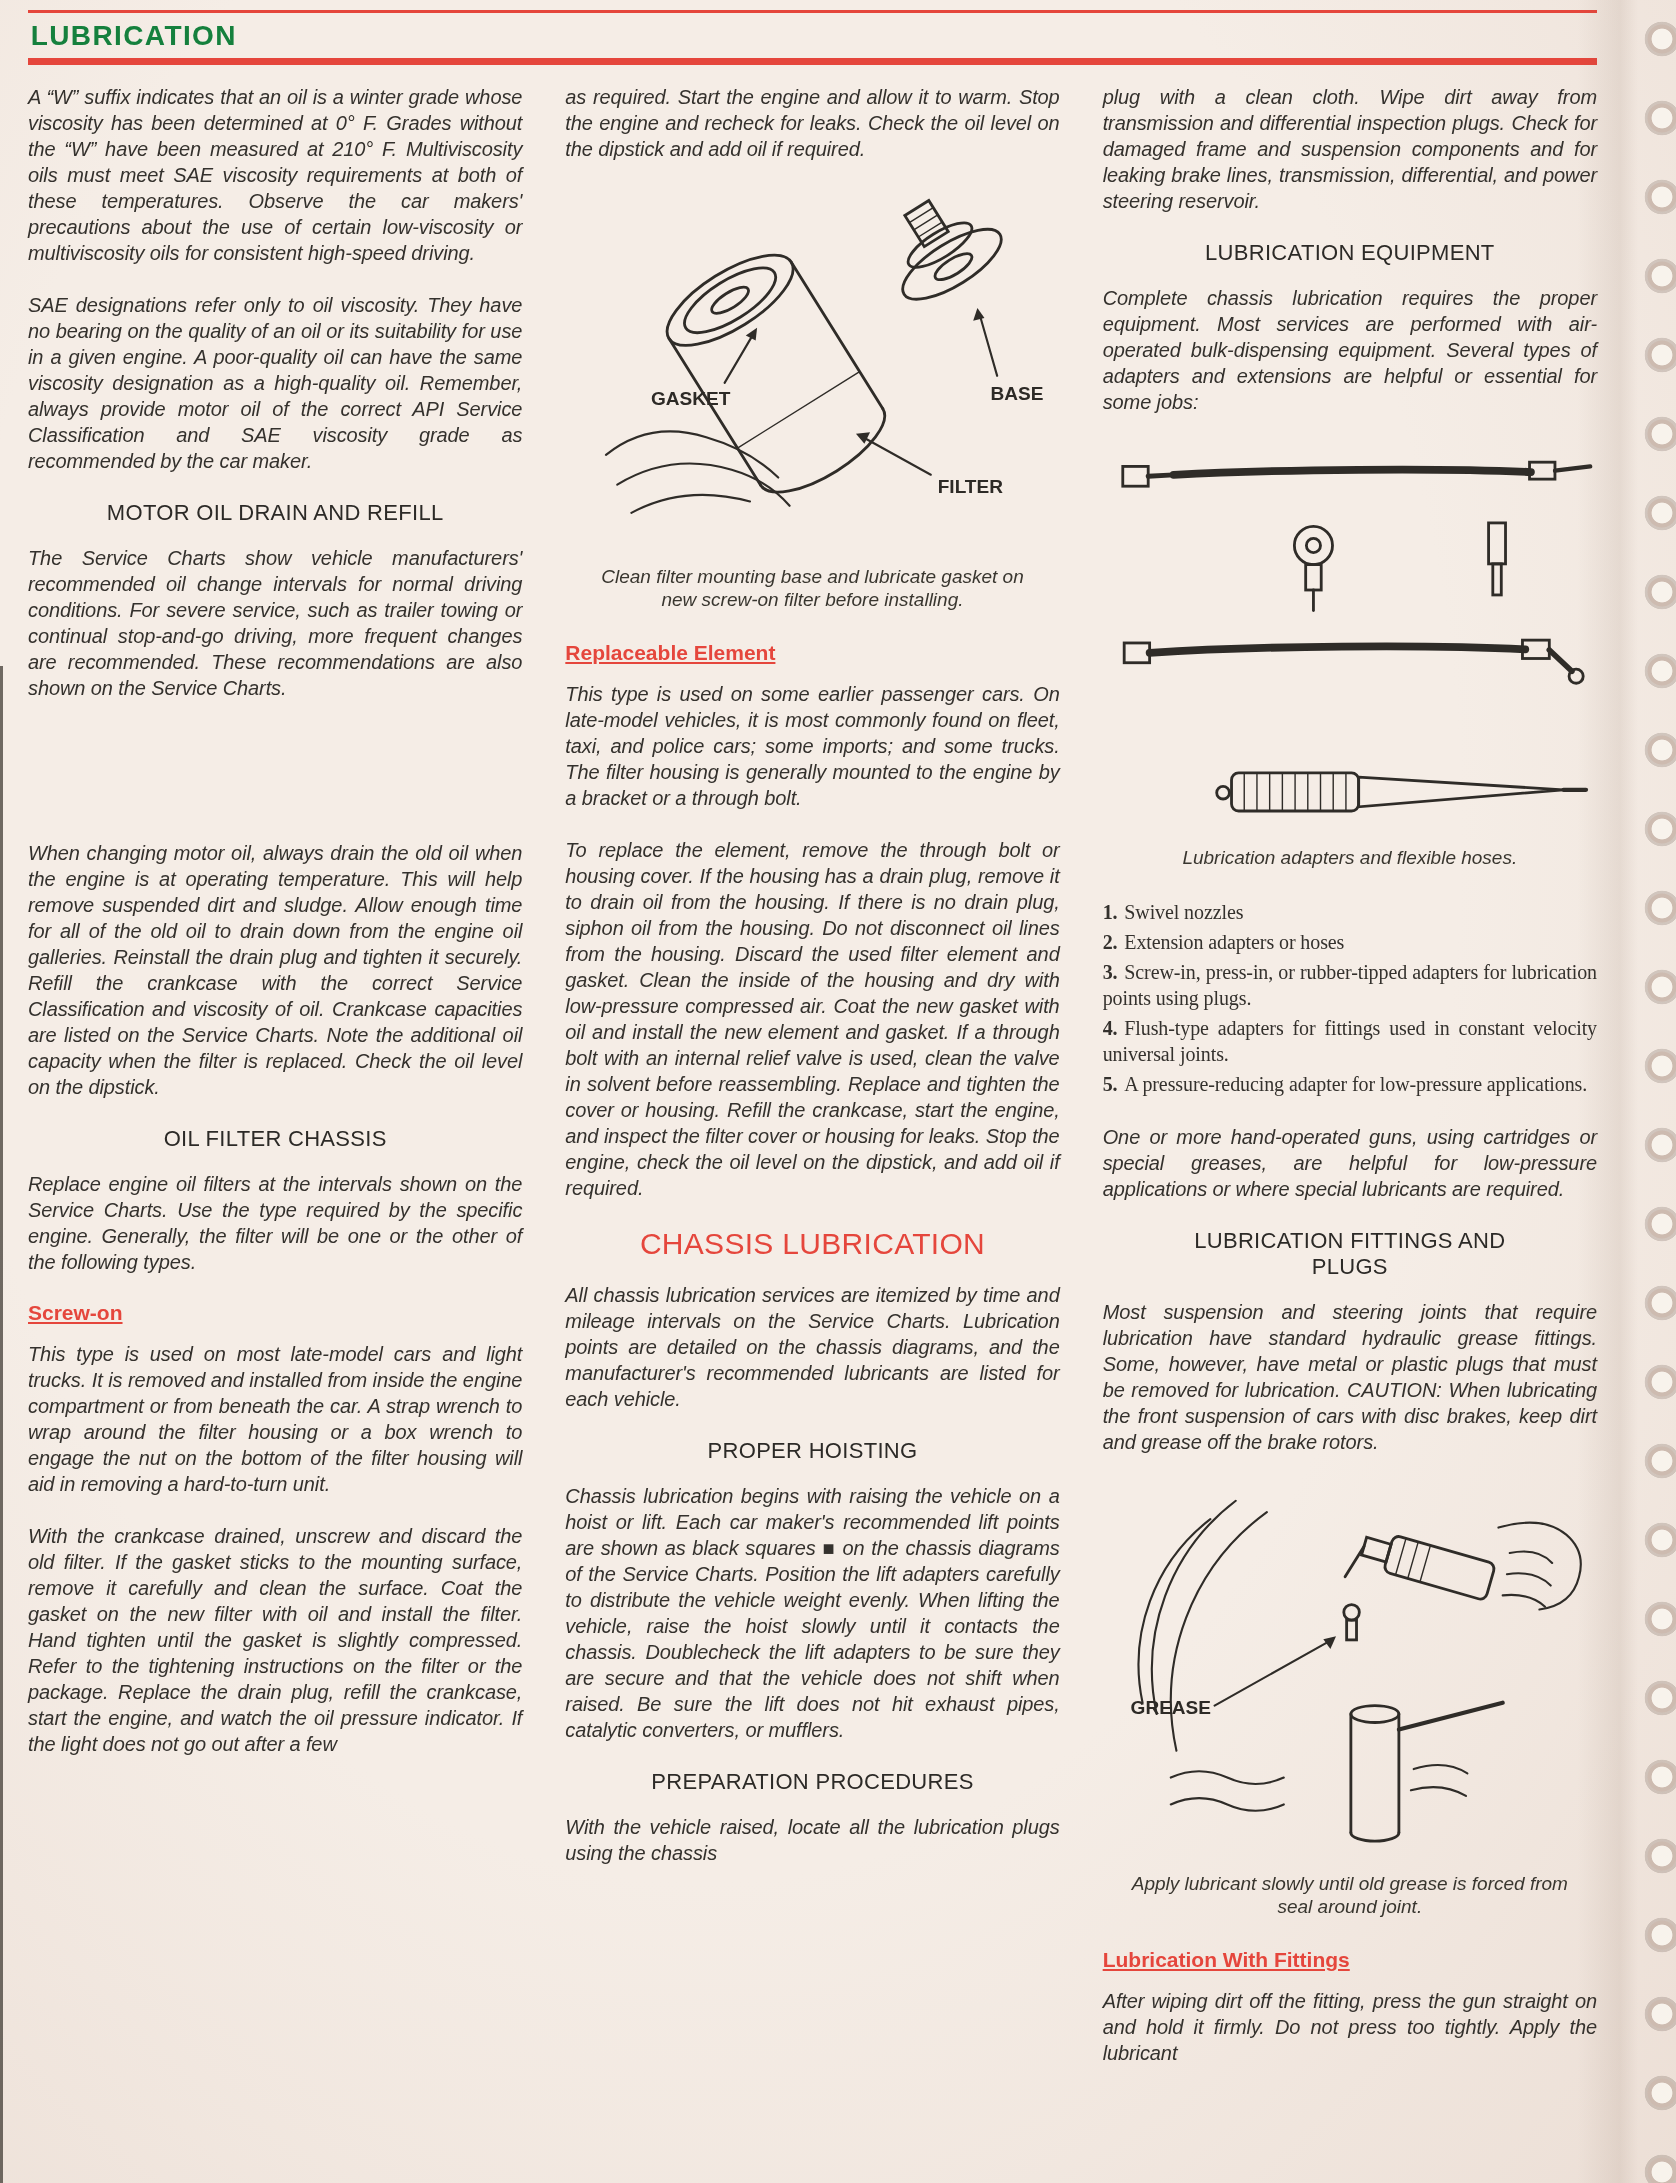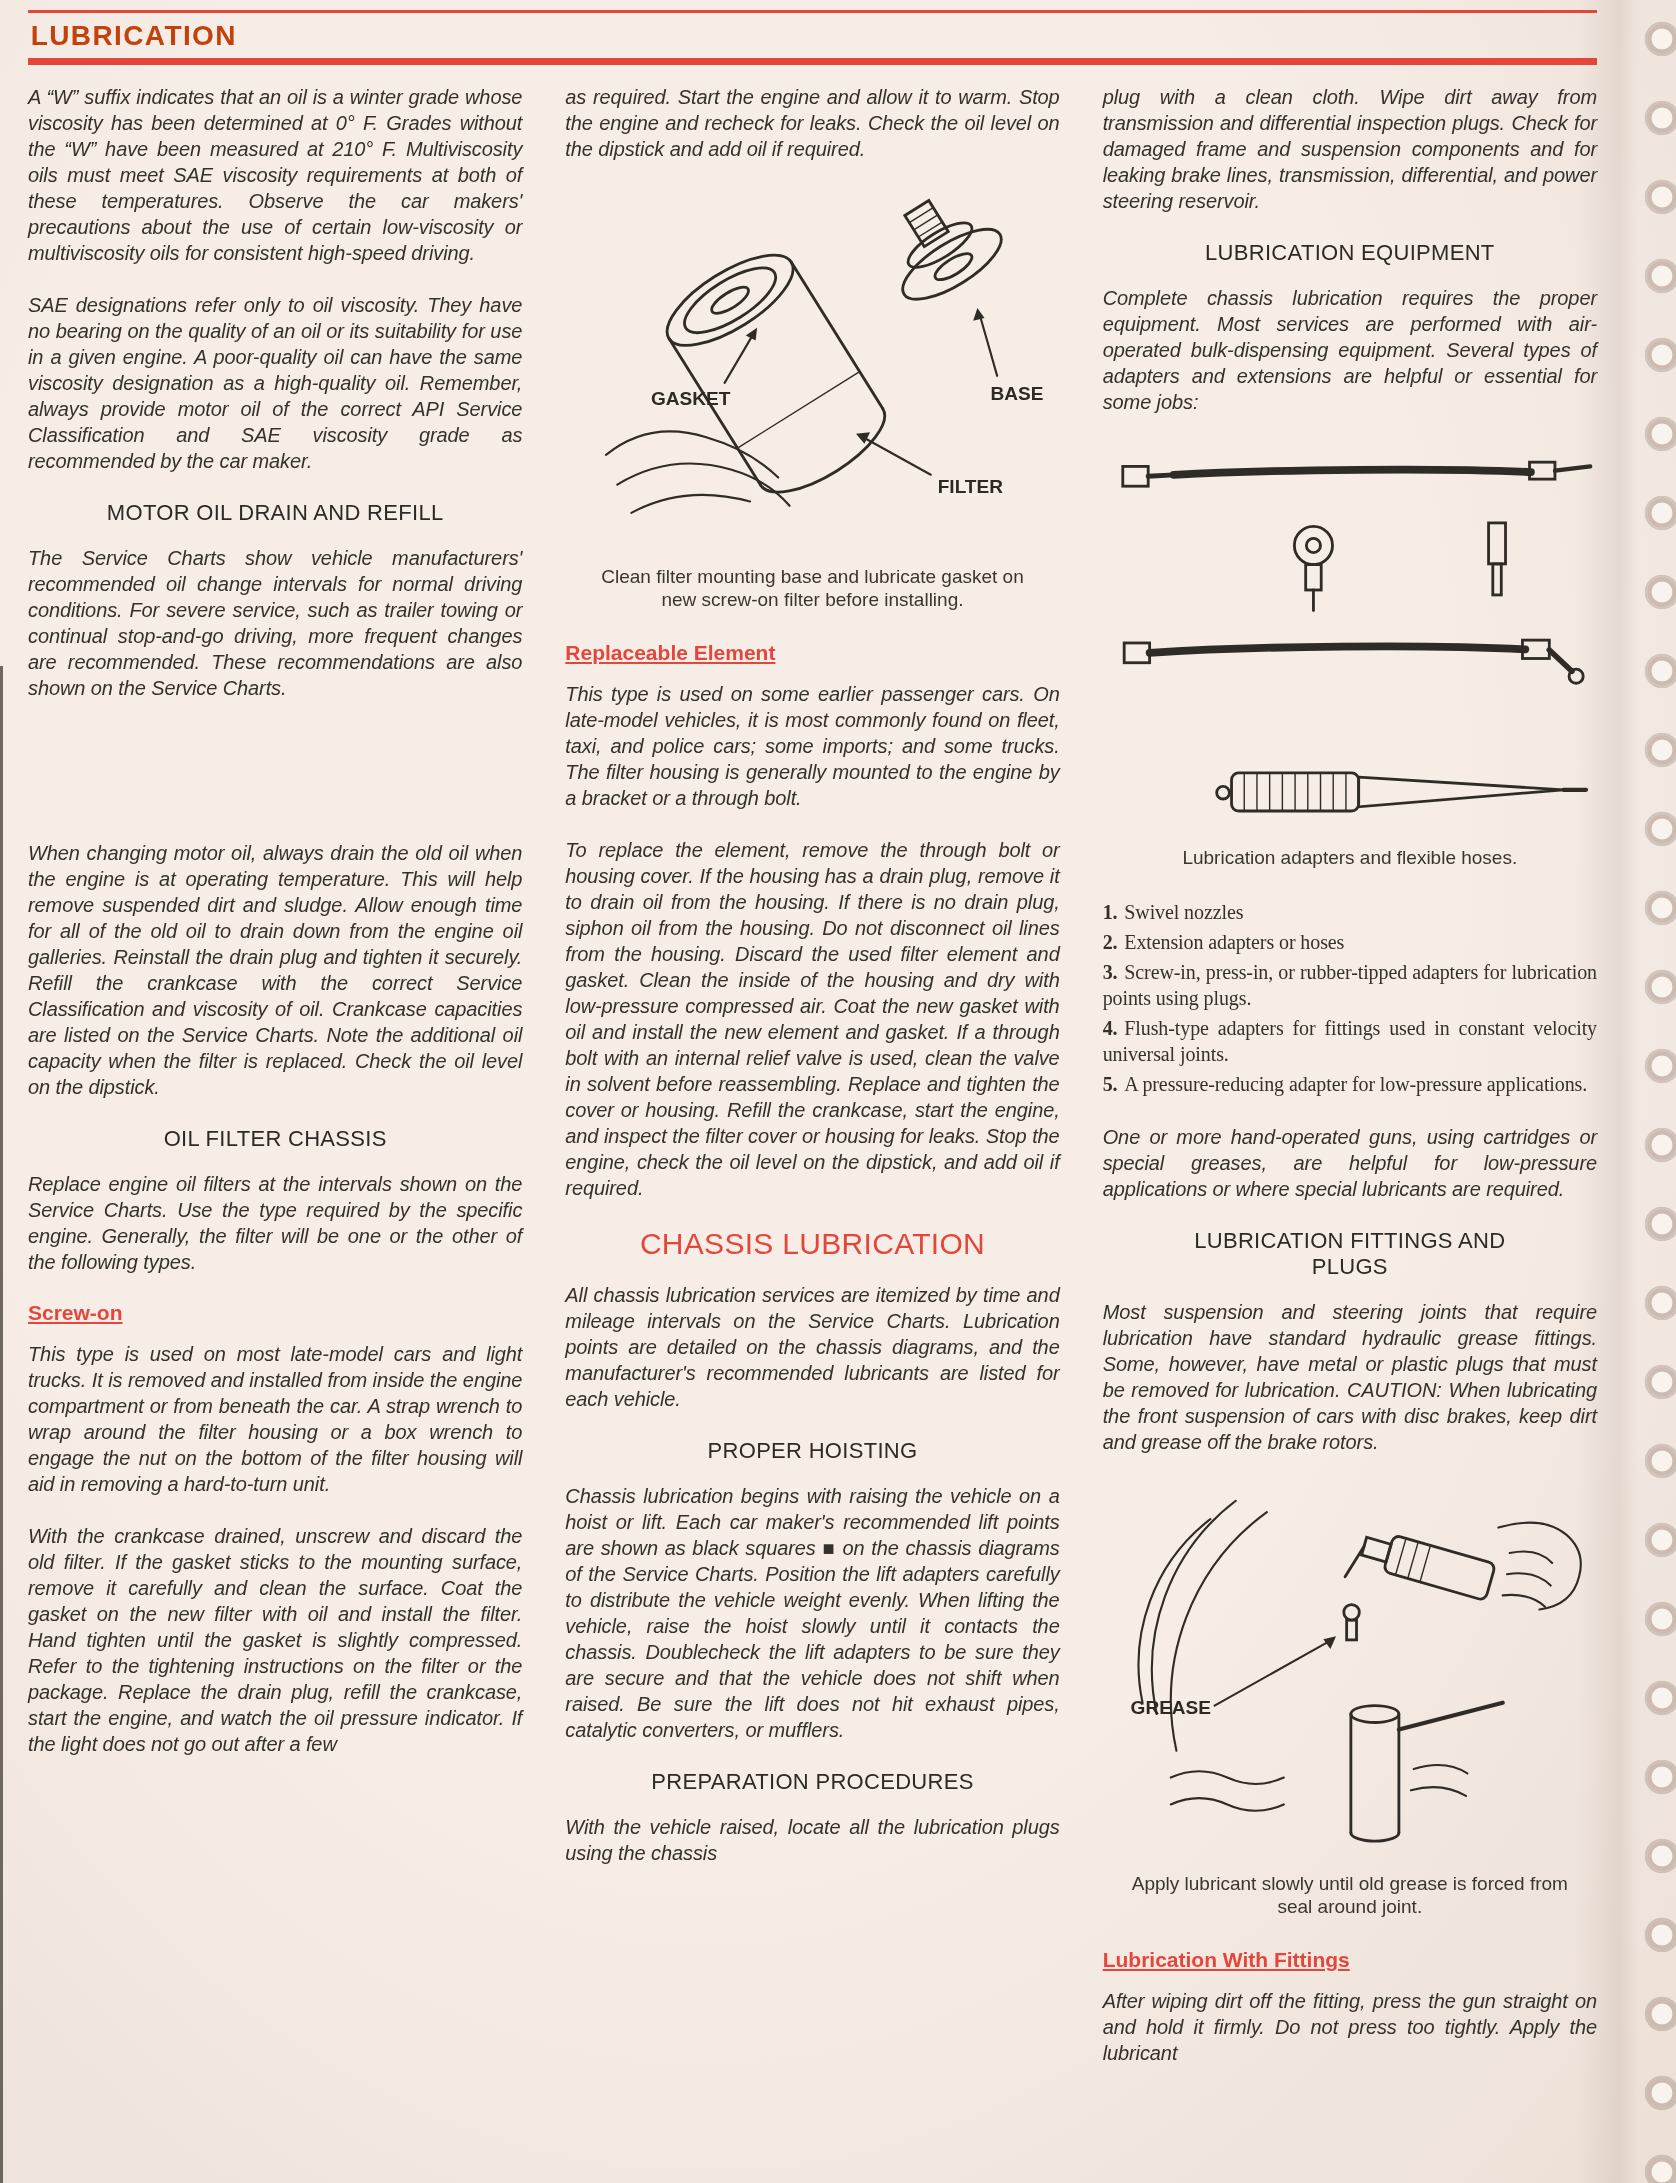--- a/index.html
+++ b/index.html
@@ -9,21 +9,21 @@
     overflow:hidden;
     background: radial-gradient(ellipse at 42% 38%, #f5ede6 55%, #ecdfd6 100%);
     font-family:"Liberation Sans", sans-serif;
     color:#34312d;
   }
   .page { position:absolute; inset:0; padding:9.5px 80px 0 28px; }
 
   .rule-thin  { height:3.4px;  background:#e5463c; margin-bottom:5.4px; }
   .rule-thick { height:6.8px; background:#e5463c; margin:2.7px 0 19px; }
   .masthead-title {
-    color:#c2410c; font-size:28px; font-weight:bold; letter-spacing:1.4px;
+    color:#15803d; font-size:28px; font-weight:bold; letter-spacing:1.4px;
     padding:1.4px 0 4px 2.7px;
   }
 
   .columns { display:flex; gap:43px; }
   .col { flex:1; min-width:0; }
 
   p.body {
     font-size:20px; line-height:26px; text-align:justify;
     margin-bottom:26px; letter-spacing:-0.1px;font-style:italic;
   }
@@ -34,21 +34,21 @@
   h2.two-line { max-width:379px; margin-left:auto; margin-right:auto; }
   h2.big-red { color:#e5463c; font-size:30px; margin:15px 0 21.6px; letter-spacing:0.3px; }
   h3.red-sub {
     color:#e5463c; font-size:21px; font-weight:bold; margin:2.7px 0 16px;text-decoration:underline;
   }
   .gap-top { margin-top:139px; }
 
   figure { margin:4px 0 6.8px; }
   figure svg { display:block; width:100%; height:auto; }
   .caption {
-    font-size:19px; line-height:23px; text-align:center;
+    font-size:19px; line-height:23px; font-style:italic; text-align:center;
     color:#39362f; margin:9.5px 17.6px 30px;
   }
   .fig-label {
     font-family:"Liberation Sans", sans-serif;
     font-size:27px; font-weight:bold; fill:#2d2a26;
   }
 
   .eq-list { margin-bottom:27px;font-family:Liberation Serif, serif; }
   .list-item { font-size:20px; line-height:26px; text-align:justify; margin-bottom:4px; letter-spacing:-0.1px; }
   .list-item .num { font-weight:bold; margin-right:6.8px; }

